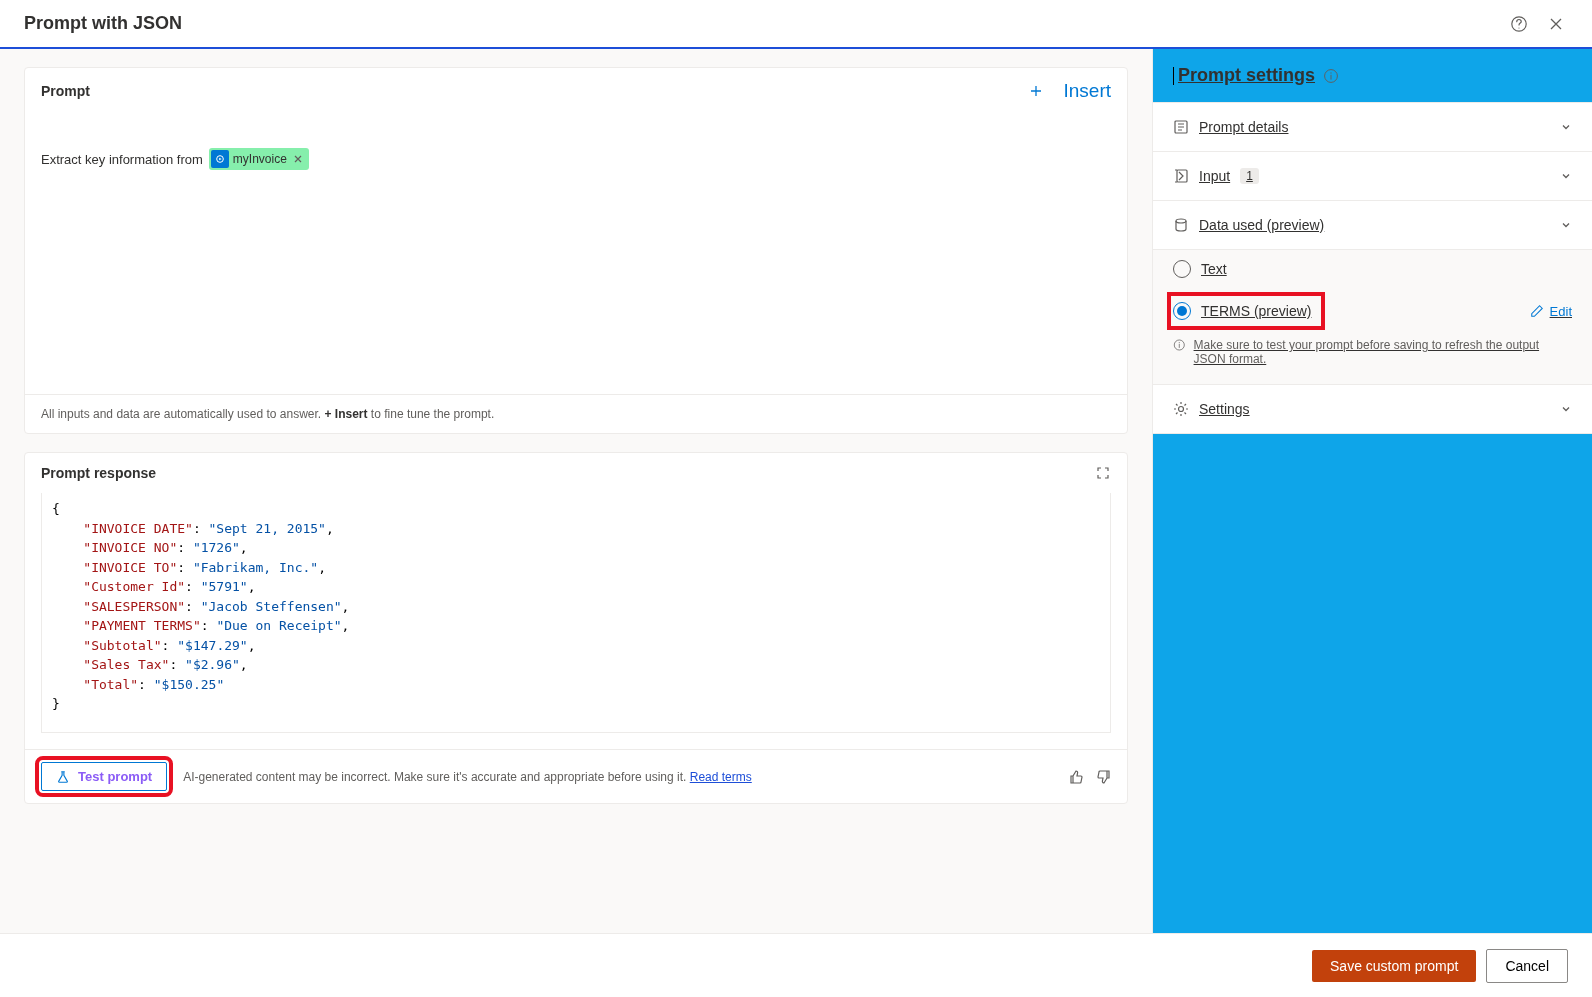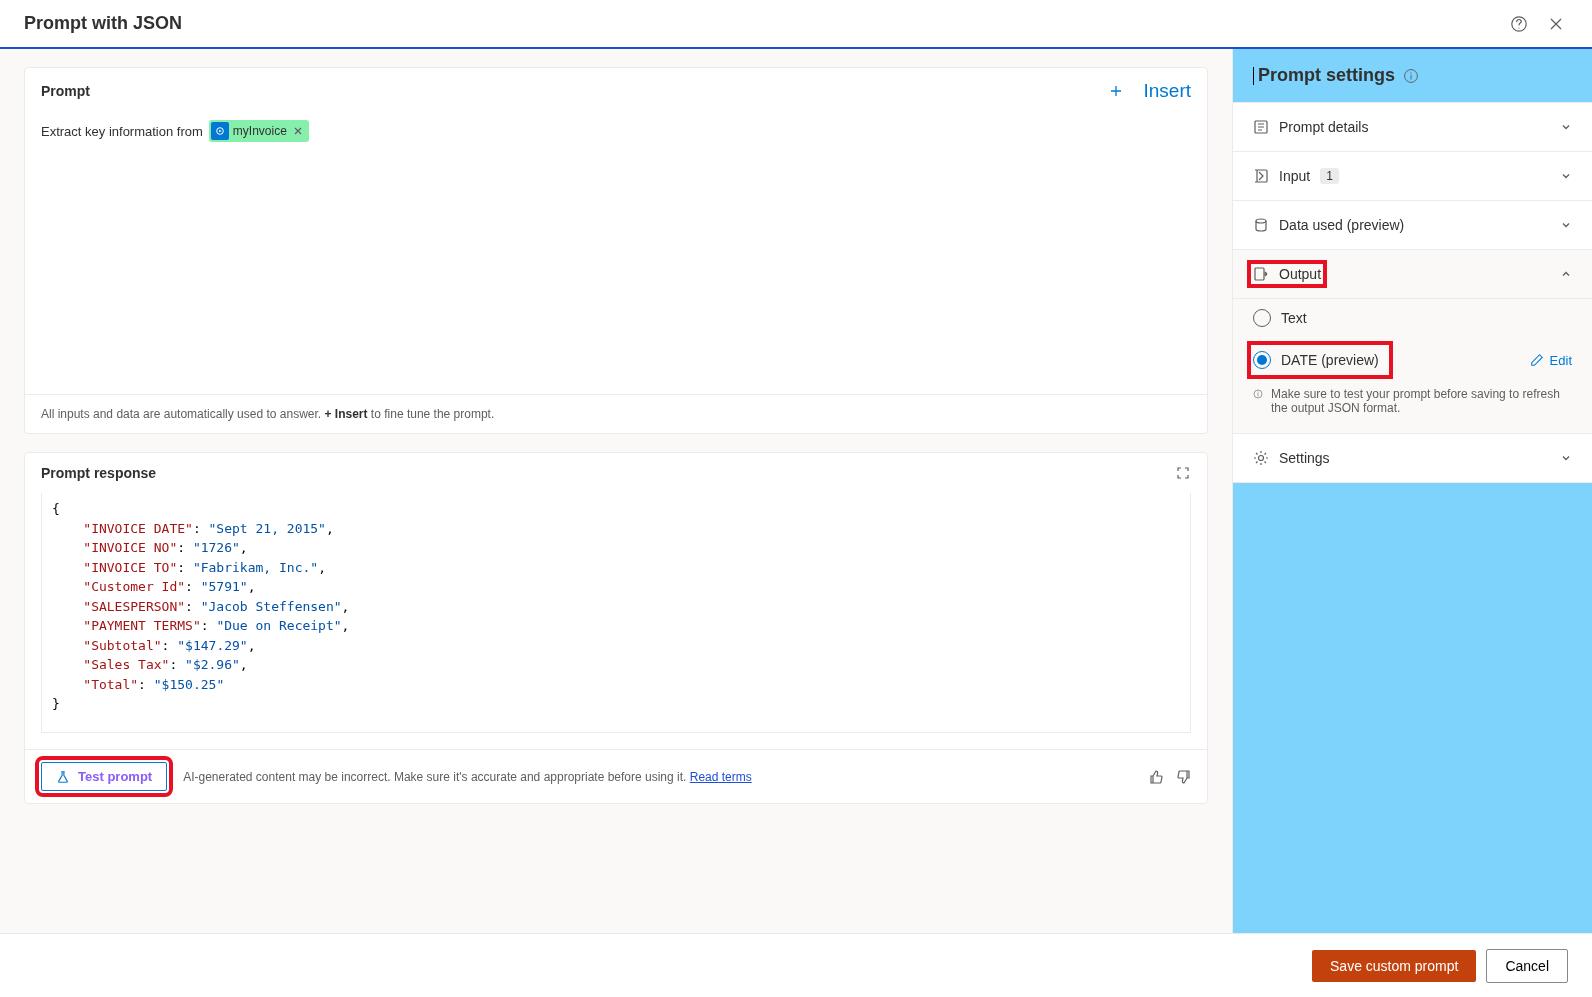--- a/index.html
+++ b/index.html
@@ -19,21 +19,21 @@
       padding: 12px 24px;
       background: #fff;
       border-bottom: 2px solid #1d4ed8;
       height: 49px;
     }
     .header h1 { font-size: 18px; font-weight: 600; }
     .header-actions { display: flex; gap: 12px; align-items: center; }
     .icon-btn { background: none; border: none; cursor: pointer; padding: 4px; display: flex; align-items: center; justify-content: center; color: #605e5c; }
     .main { display: flex; height: calc(100% - 49px - 64px); }
     .left { flex: 1; padding: 18px 24px; overflow: auto; }
-    .right { width: 360px; border-left: 1px solid #edebe9; background: #7dd3fc; overflow: auto; }
+    .right { width: 440px; border-left: 1px solid #edebe9; background: #0ea5e9; overflow: auto; text-decoration: underline; }
     .card {
       background: #fff;
       border: 1px solid #edebe9;
       border-radius: 4px;
       margin-bottom: 18px;
     }
     .card-header {
       display: flex;
       justify-content: space-between;
       align-items: center;
@@ -44,21 +44,21 @@
       display: flex;
       align-items: center;
       gap: 20px;
       background: none;
       border: none;
       color: #0078d4;
       cursor: pointer;
       font-size: 19px;
     }
     .prompt-body { padding: 6px 16px 20px; min-height: 280px; }
-    .prompt-line { display: flex; align-items: center; gap: 6px; font-size: 13px; }
+    .prompt-line { display: flex; align-items: center; gap: 6px; font-size: 13px; margin-top: 28px; }
     .chip {
       display: inline-flex;
       align-items: center;
       gap: 4px;
       background: #86efac;
       border-radius: 3px;
       padding: 2px 6px 2px 2px;
       font-size: 12px;
     }
     .chip-icon {
@@ -358,46 +358,32 @@
         <span>Data used (preview)</span>
       </div>
       <span class="chevron">
           <svg width="12" height="12" viewBox="0 0 12 12" stroke="currentColor" stroke-width="1.3" fill="none">
             <path d="M3 4.5l3 3 3-3"></path>
           </svg>
         </span>
     </div>
 
     <div class="output-section">
-      <div class="settings-item open">
-        <div class="output-header highlight-red">
-          <svg width="16" height="16" viewBox="0 0 16 16" fill="none" stroke="#605e5c" stroke-width="1.2">
-              <rect x="2" y="2" width="9" height="12" rx="1"></rect>
-              <path d="M11 8h3m0 0l-2-2m2 2l-2 2"></path>
-            </svg>
-          <span>Output</span>
-        </div>
-        <span class="chevron">
-            <svg width="12" height="12" viewBox="0 0 12 12" stroke="currentColor" stroke-width="1.3" fill="none">
-              <path d="M3 7.5l3-3 3 3"></path>
-            </svg>
-          </span>
-      </div>
 
       <div class="radio-row">
         <div class="radio-wrap">
           <span class="radio"></span>
           <span>Text</span>
         </div>
       </div>
 
       <div class="radio-row">
         <div class="radio-wrap highlight-red" style="padding:4px 8px 4px 0">
           <span class="radio selected"></span>
-          <span>DATE (preview)</span>
+          <span>TERMS (preview)</span>
         </div>
         <span class="edit-link">
           <svg width="14" height="14" viewBox="0 0 16 16" fill="none" stroke="#0078d4" stroke-width="1.2">
               <path d="M11 2l3 3-9 9H2v-3l9-9z"></path>
             </svg>
           <span>Edit</span>
         </span>
       </div>
 
       <div class="info-row">

